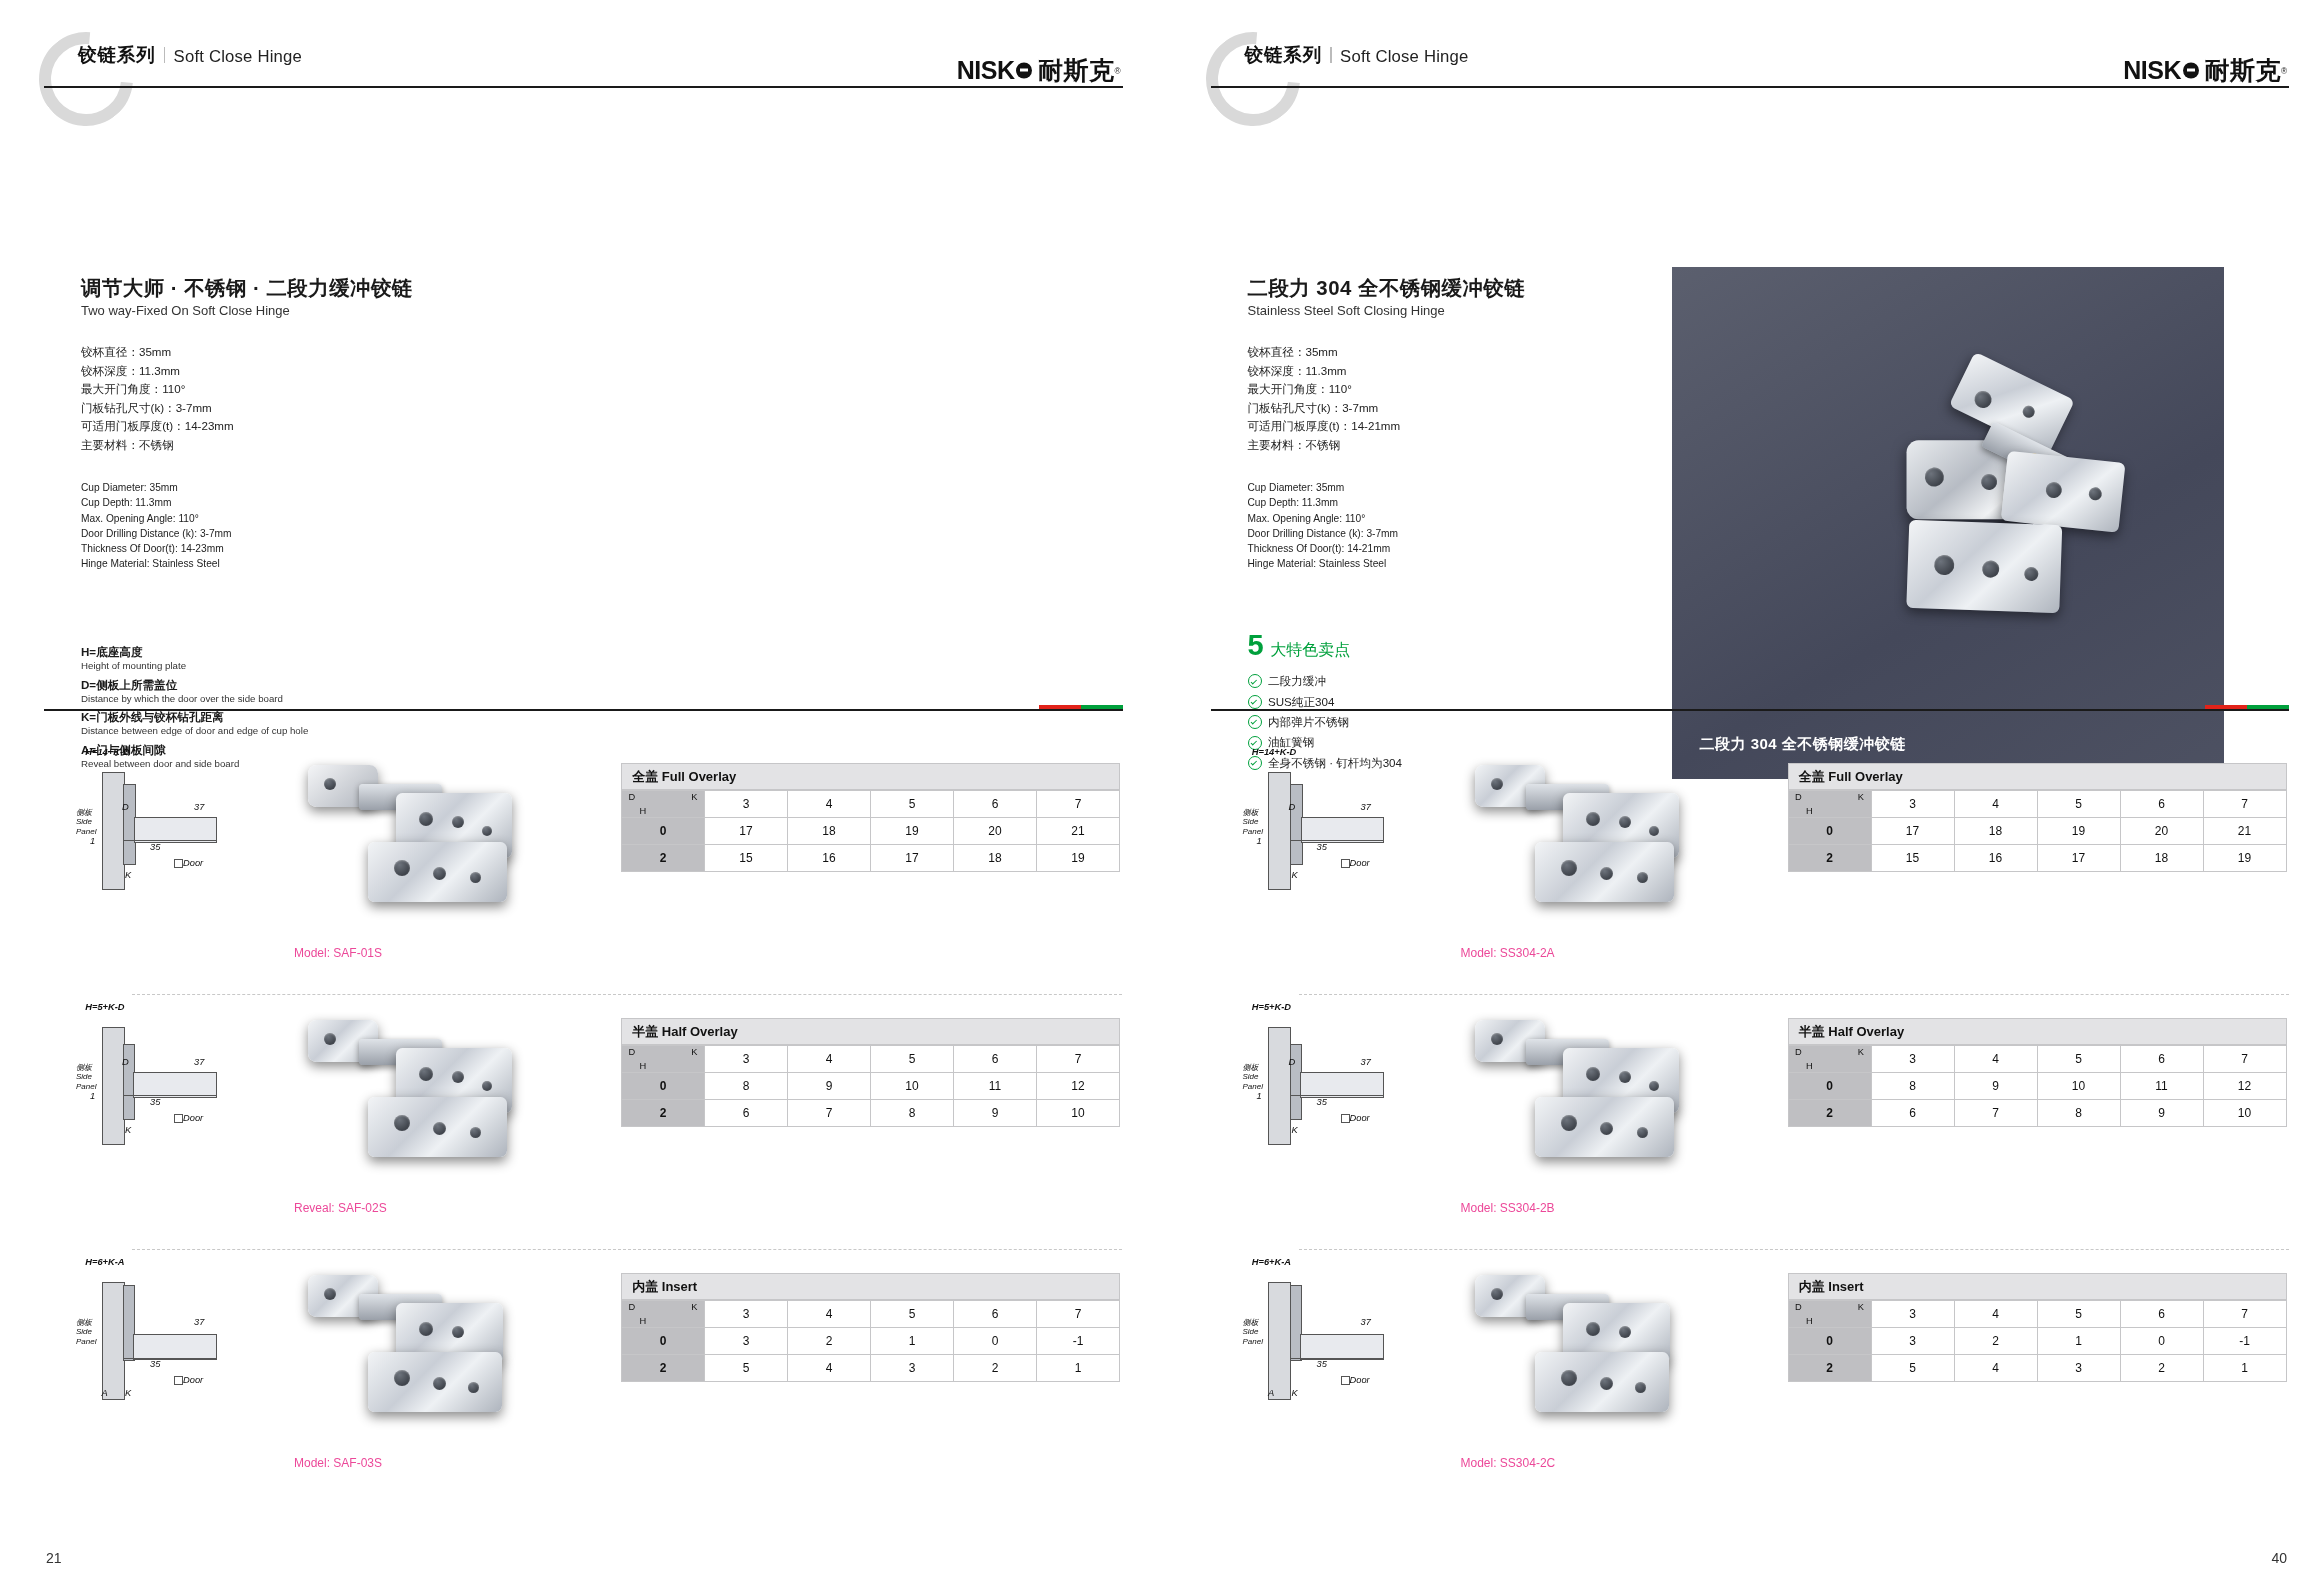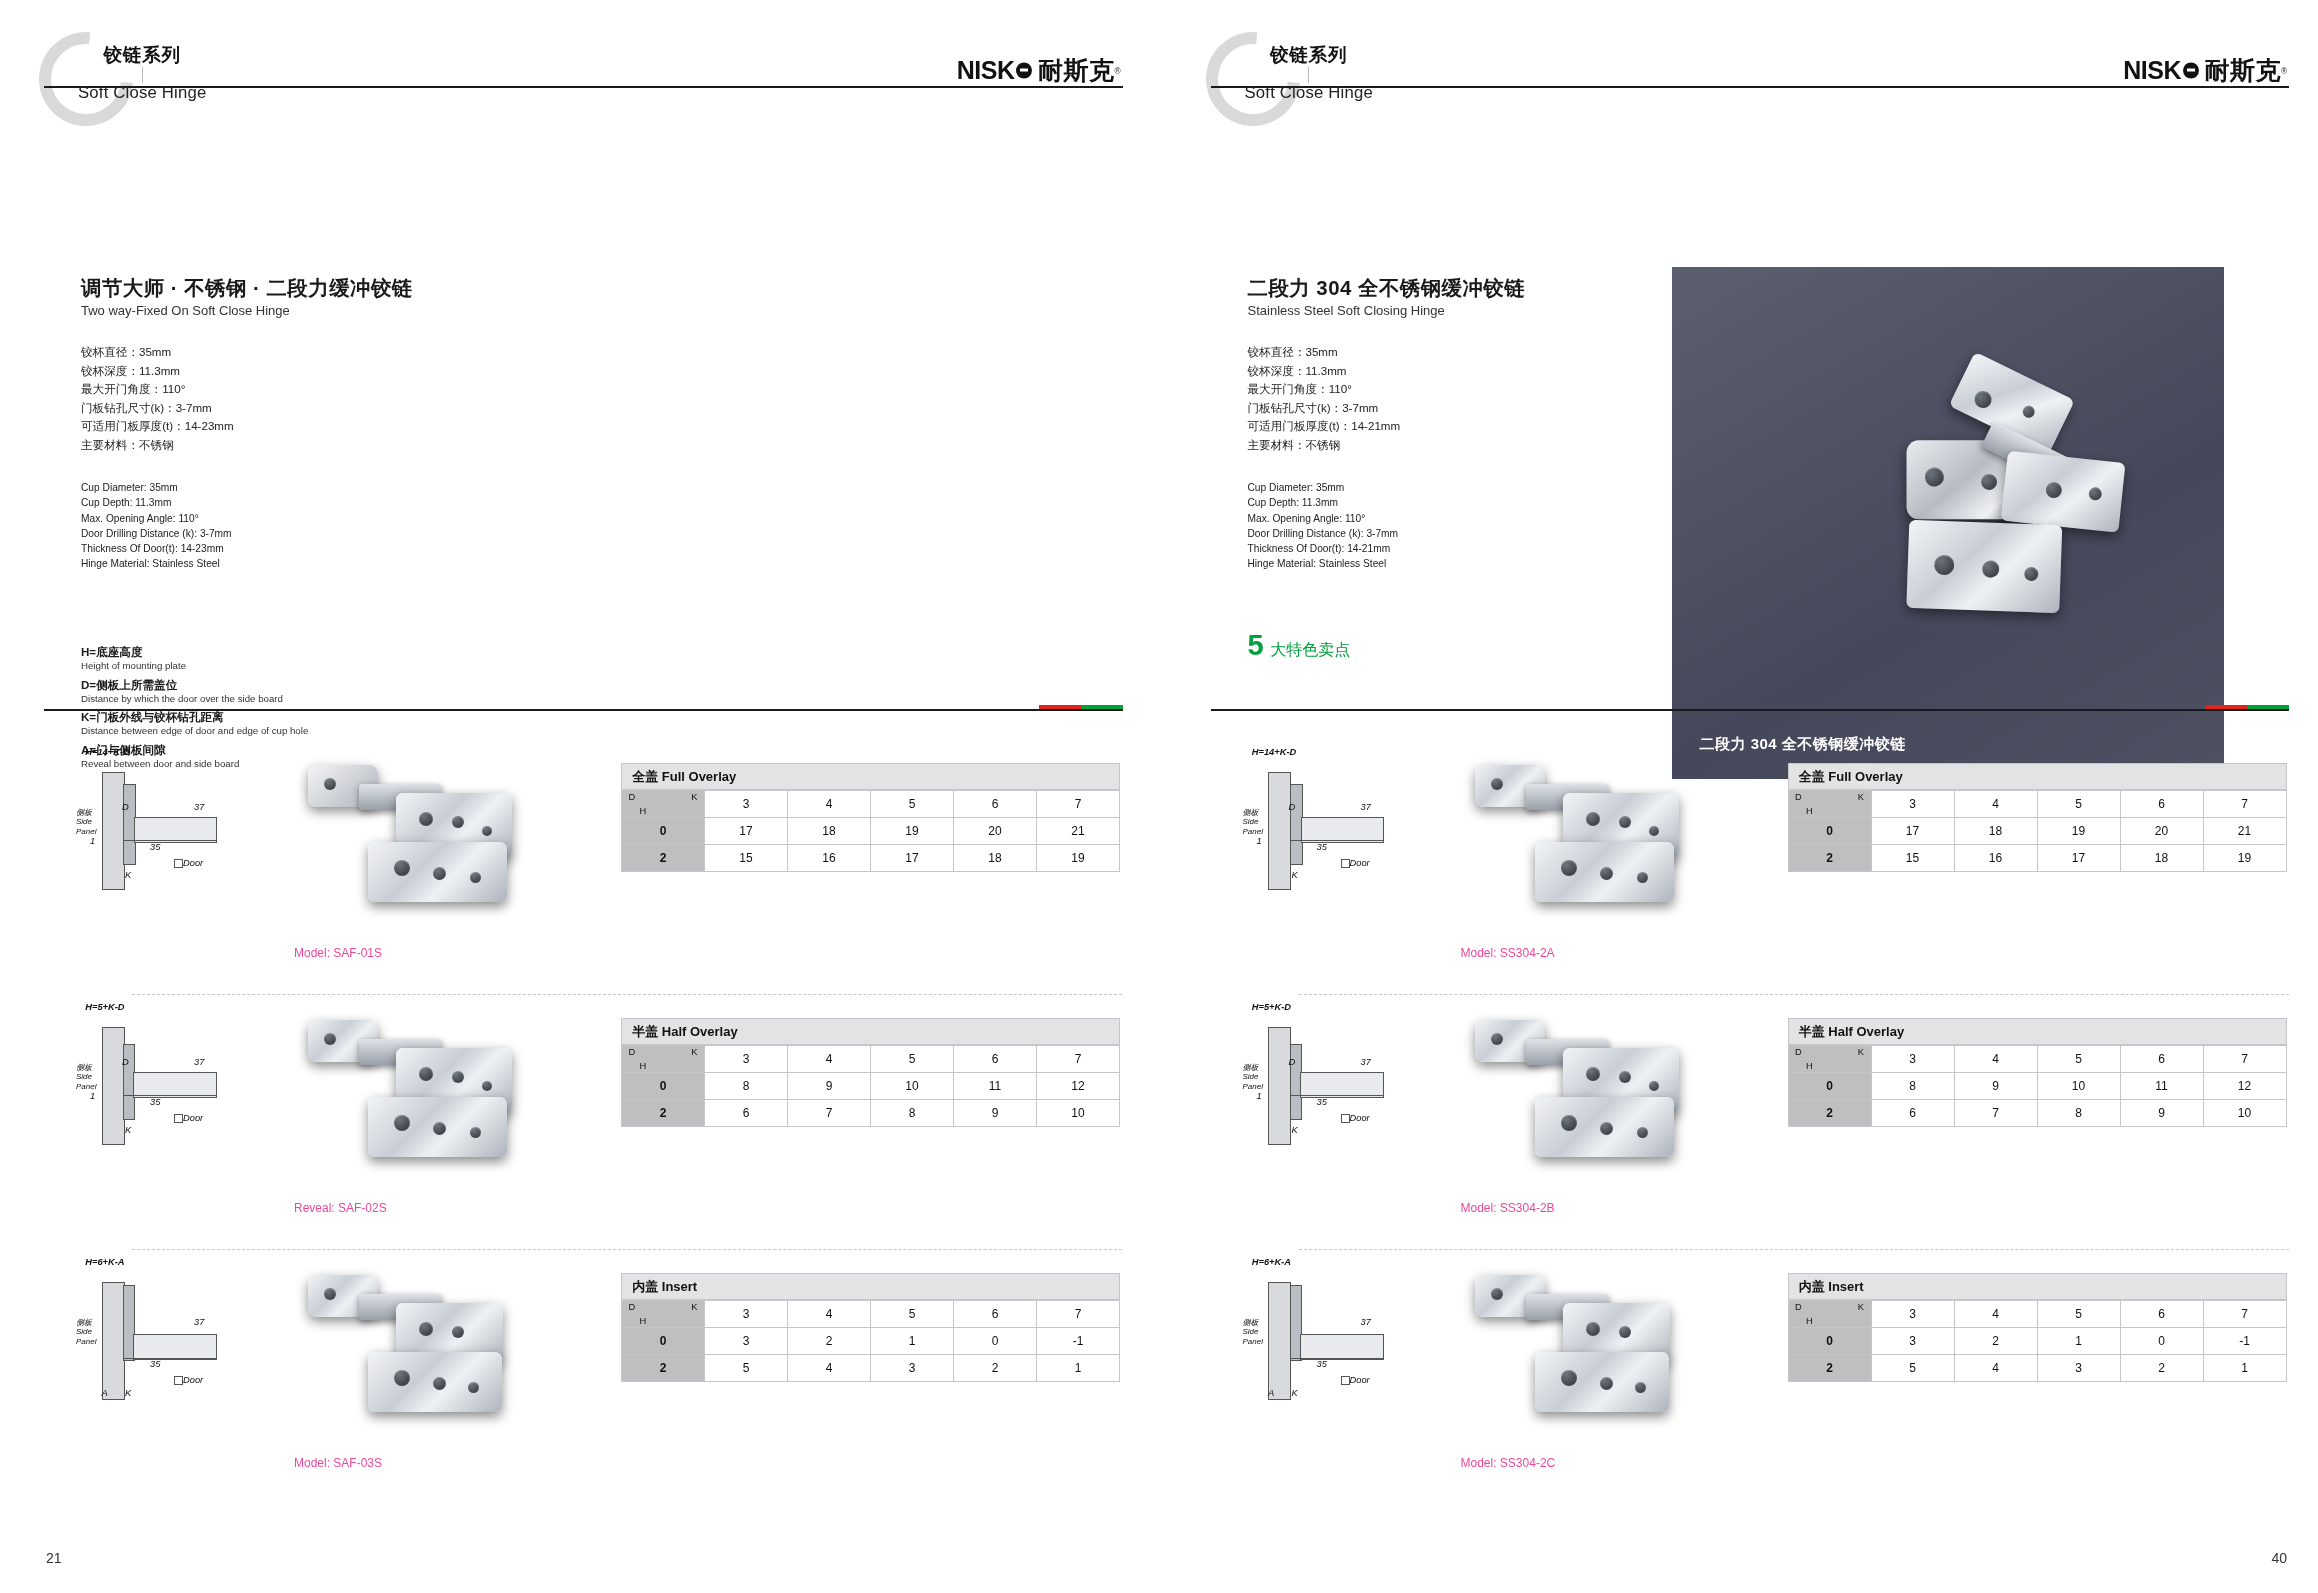--- a/index.html
+++ b/index.html
@@ -19,21 +19,21 @@
   
   .hdr { position:relative; height:93px; }
   .hdr-inner { position:absolute; left:46px; top:42px; display:flex; align-items:center; }
   .hdr-c {
     position:absolute; left:39px; top:32px;
     width:70px; height:70px; border-radius:50%;
     border:12px solid #d9d9d9; border-right-color:transparent;
     transform:rotate(-40deg);
     z-index:0;
   }
-  .hdr-txt { position:relative; z-index:2; display:flex; align-items:center; margin-left:32px;flex-direction:column; }
+  .hdr-txt { position:relative; z-index:2; display:flex; align-items:flex-end; margin-left:32px; }
   .hdr-cn { font-size:18.5px; font-weight:bold; letter-spacing:0.9px; color:#111; }
   .hdr-bar { width:1.4px; height:16px; background:#bbb; margin:0 8.3px; align-self:center; }
   .hdr-en { font-size:16.7px; color:#222; letter-spacing:0.2px; }
 
   .logo { position:absolute; right:46px; top:70px; transform:translateY(-50%); display:flex; align-items:center; }
   .logo-n { font-size:25px; font-weight:bold; letter-spacing:-0.5px; color:#111; font-family:"Liberation Sans", sans-serif; }
   .logo-o { display:inline-block; width:16px; height:16px; border-radius:50%; background:#111; position:relative; margin:0 0.9px 0 1.9px; }
   .logo-o:after { content:""; position:absolute; left:3.7px; top:6.5px; width:8.3px; height:2.8px; background:#fff; }
   .logo-cn { font-size:25px; font-weight:bold; color:#111; margin-left:4.6px; letter-spacing:0.5px; }
   .logo-r { font-size:8.3px; vertical-align:super; }
@@ -447,20 +447,42 @@
 Max. Opening Angle: 110°
 Door Drilling Distance (k): 3-7mm
 Thickness Of Door(t): 14-21mm
 Hinge Material: Stainless Steel</pre>
 
       <div class="sell" style="left:81px;top:538px;">
         <div class="sell-h">
           <span class="sell-5">5</span>
           <span class="sell-t">大特色卖点</span>
         </div>
+        <div class="sell-list">
+          <div class="sell-li">
+              <span class="sell-ic"></span>
+              <span>二段力缓冲</span>
+            </div>
+          <div class="sell-li">
+              <span class="sell-ic"></span>
+              <span>SUS纯正304</span>
+            </div>
+          <div class="sell-li">
+              <span class="sell-ic"></span>
+              <span>内部弹片不锈钢</span>
+            </div>
+          <div class="sell-li">
+              <span class="sell-ic"></span>
+              <span>油缸簧钢</span>
+            </div>
+          <div class="sell-li">
+              <span class="sell-ic"></span>
+              <span>全身不锈钢 · 钉杆均为304</span>
+            </div>
+        </div>
       </div>
 
       <div class="photo r" style="left:505px;">
         <div class="hgw" style="width:352px;height:288px;">
           <div class="plate" style="left:199px;top:14px;width:111px;height:60px;transform:rotate(34deg);"></div>
           <div class="hole" style="left:218px;top:28px;width:16.7px;height:16.7px;"></div>
           <div class="hole" style="left:264px;top:49px;width:12px;height:12px;"></div>
           <div class="cup" style="left:139px;top:74px;width:116px;height:79px;transform:rotate(8deg);"></div>
           <div class="hole" style="left:158px;top:97px;width:18.5px;height:18.5px;"></div>
           <div class="hole" style="left:213px;top:111px;width:16px;height:16px;"></div>

